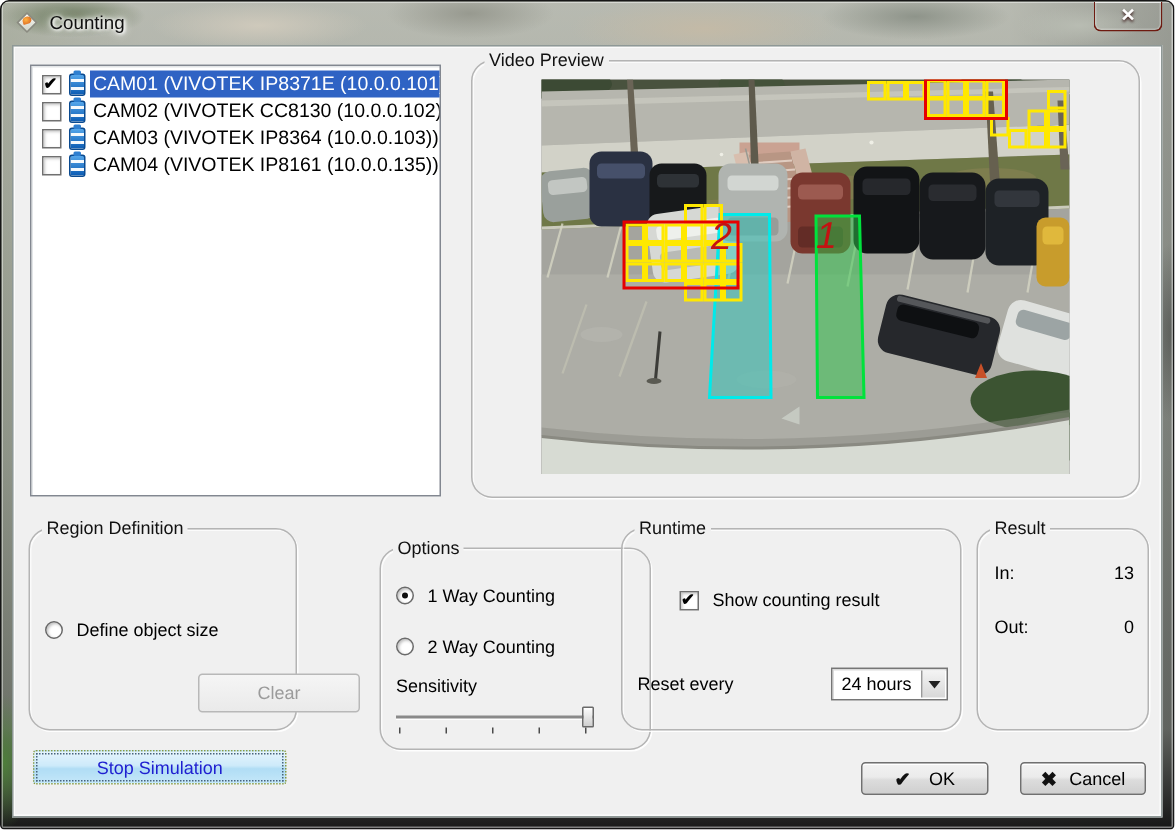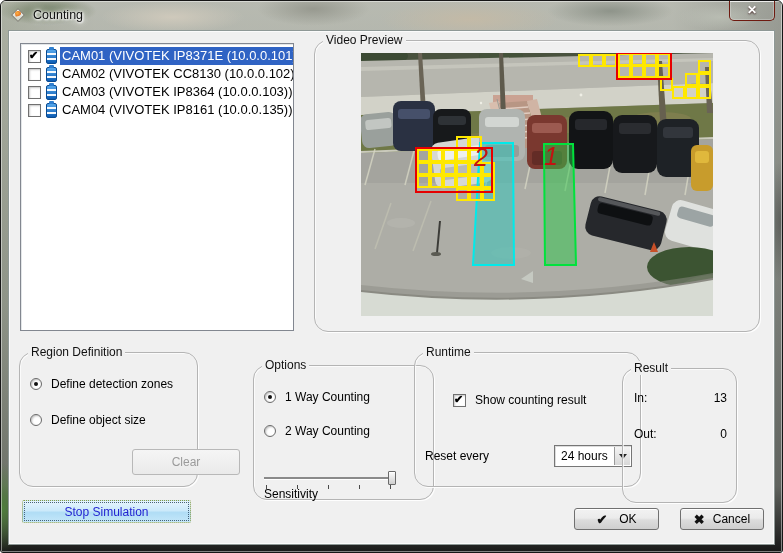--- a/index.html
+++ b/index.html
@@ -61,41 +61,41 @@
     box-shadow:1px 1px 0 rgba(255,255,255,.9), inset 1px 1px 0 rgba(255,255,255,.7);}
   .gb-label{position:absolute;top:-8px;left:8px;background:#f0f0f0;padding:0 3px;font-size:12px;color:#111;line-height:14px;}
 
   .video-group{left:305px;top:9px;width:446px;height:292px;}
   .video-frame{position:absolute;left:46px;top:12px;width:352px;height:263px;background:#a6a6a0;}
   .video-frame svg{display:block;}
 
   .region-group{left:10px;top:321px;width:179px;height:135px;}
   .options-group{left:244px;top:334px;width:181px;height:135px;}
   .runtime-group{left:405px;top:321px;width:227px;height:135px;}
-  .result-group{left:613px;top:321px;width:115px;height:135px;margin-top:16px;}
+  .result-group{left:642px;top:321px;width:115px;height:135px;}
 
   .ctl-row{position:absolute;left:10px;display:flex;align-items:center;gap:9px;font-size:12px;color:#000;}
   .radio{width:12px;height:12px;border-radius:50%;background:#fff;border:1px solid #6a6a6a;position:relative;flex:0 0 12px;
     box-shadow:inset 1px 1px 2px rgba(0,0,0,.25);}
   .radio.selected::after{content:"";position:absolute;left:3px;top:3px;width:4px;height:4px;border-radius:50%;background:#111;}
 
   .btn{display:flex;align-items:center;justify-content:center;font-size:12px;color:#000;
     border:1px solid #707070;border-radius:3px;cursor:default;
     background:linear-gradient(#f2f2f2 0%,#ebebeb 45%,#dcdcdc 55%,#cfcfcf 100%);
     box-shadow:inset 0 1px 0 #fff;}
   .btn-disabled{position:absolute;left:112px;top:96px;width:108px;height:26px;color:#9b9b9b;border-color:#b8b8b8;
     background:linear-gradient(#f5f5f5,#eaeaea);box-shadow:none;}
 
   
   .slider{position:absolute;left:10px;top:104px;width:132px;height:22px;}
   .slider .track{position:absolute;left:0;right:0;top:7px;height:2px;background:#8a8a8a;box-shadow:0 1px 0 #fff;}
   .slider .tick{position:absolute;top:15px;width:1px;height:4px;background:#4a4a4a;}
   .slider .thumb{position:absolute;left:124px;top:1px;width:8px;height:14px;border:1px solid #6a6a6a;border-radius:1px;
     background:linear-gradient(#fdfdfd,#cfcfcf);box-shadow:inset 0 1px 0 #fff;}
-  .sens-label{position:absolute;left:10px;top:84px;font-size:12px;margin-top:37px;}
+  .sens-label{position:absolute;left:10px;top:84px;font-size:12px;}
 
   
   .combo{position:absolute;left:139px;top:92px;width:78px;height:22px;background:#fff;border:1px solid #767676;
     box-shadow:inset 1px 1px 0 #dcdcdc;font-size:12px;padding-left:32px;}
   .combo .val{position:absolute;left:6px;top:3px;}
   .combo .drop{position:absolute;top:1px;right:1px;bottom:1px;width:16px;border-left:1px solid #9a9a9a;
     background:linear-gradient(#f4f4f4,#d8d8d8);}
   .combo .arrow{position:absolute;left:4px;top:7px;width:0;height:0;border:4px solid transparent;border-top:5px solid #222;}
 
   .result-row{position:absolute;left:11px;right:9px;display:flex;justify-content:space-between;font-size:12px;}
@@ -333,24 +333,20 @@
           </g>
 
           <text x="113" y="113" font-family="DejaVu Serif, serif" font-style="italic" font-size="25" fill="#c41212">2</text>
           <text x="183" y="112" font-family="DejaVu Serif, serif" font-style="italic" font-size="25" fill="#c41212">1</text>
         </svg>
       </div>
     </div>
 
     <div class="groupbox region-group">
       <span class="gb-label">Region Definition</span>
-      <div class="ctl-row" style="top:24px;">
-        <span class="radio selected"></span>
-        <span>Define detection zones</span>
-      </div>
       <div class="ctl-row" style="top:60px;">
         <span class="radio"></span>
         <span>Define object size</span>
       </div>
       <div class="btn btn-disabled">
         <span>Clear</span>
       </div>
     </div>
 
     <div class="groupbox options-group">

